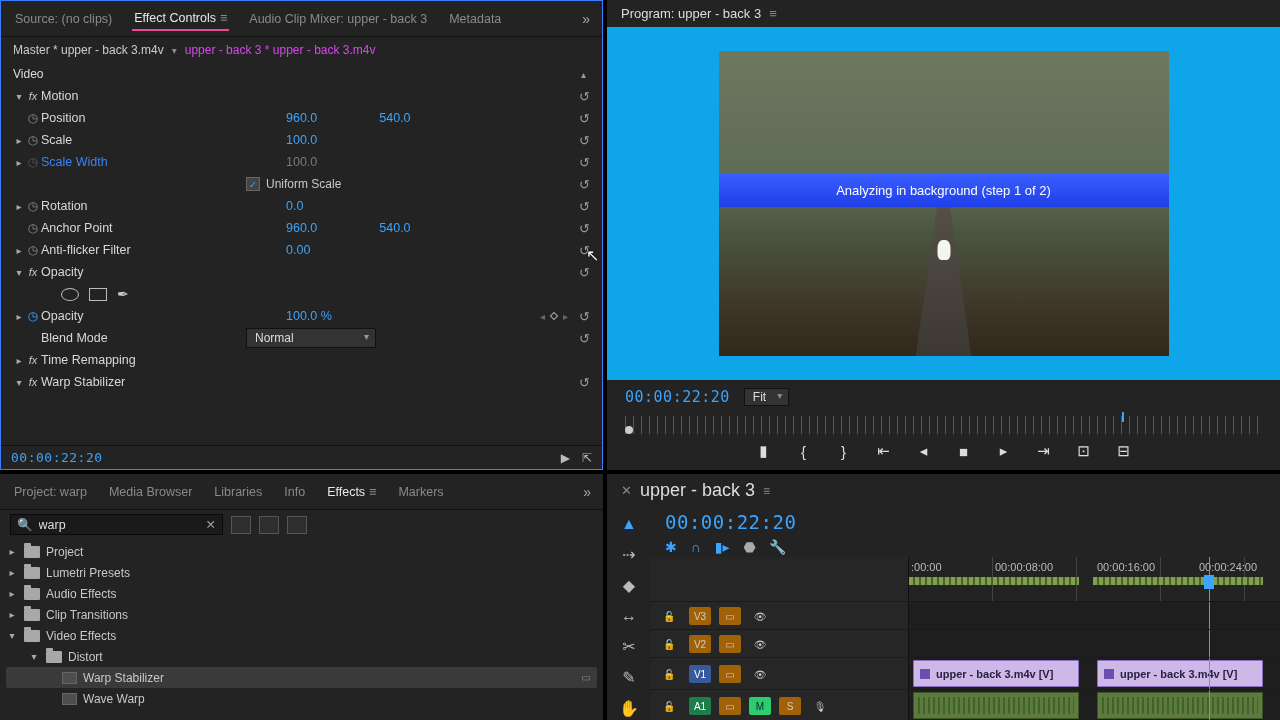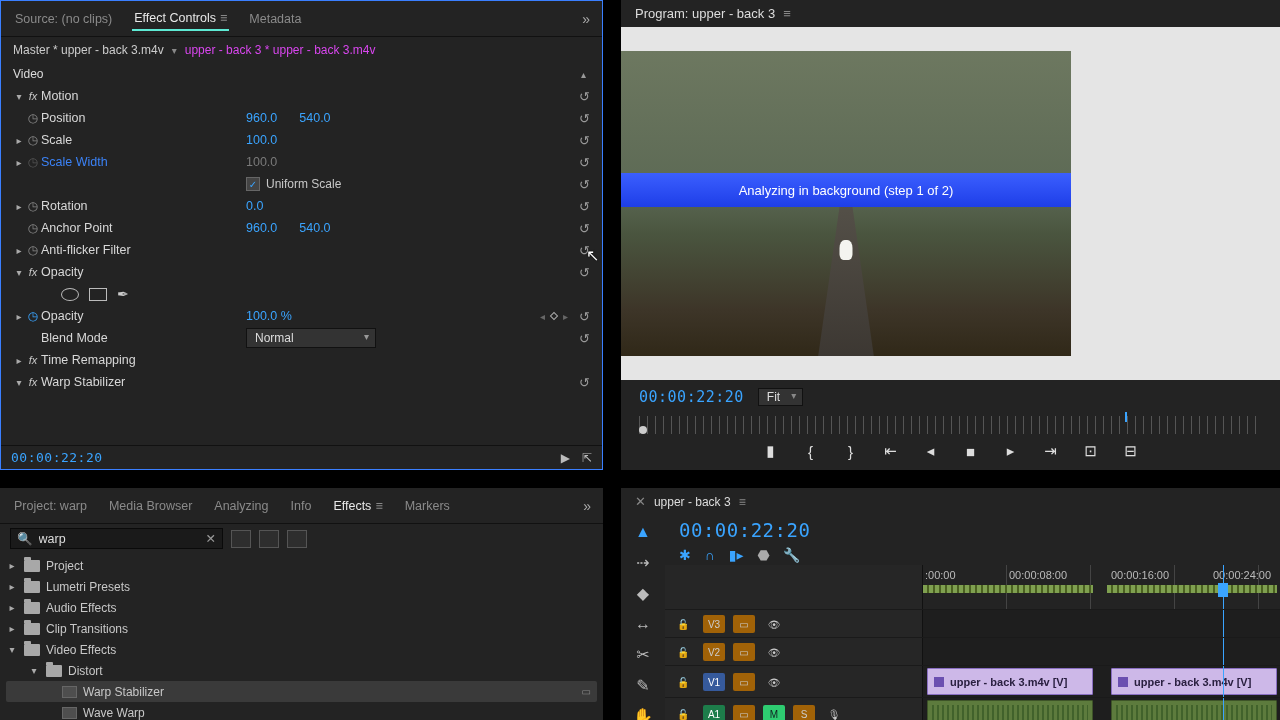--- a/index.html
+++ b/index.html
@@ -1,62 +1,62 @@
 <!DOCTYPE html>
 <html><head>
 <meta charset="utf-8">
 <style>
 * { margin: 0; padding: 0; box-sizing: border-box; font-family: -apple-system, BlinkMacSystemFont, "Segoe UI", Arial, sans-serif; }
 body { background: #1e1e1e; color: #c8c8c8; font-size: 12px; overflow: hidden; width: 1280px; height: 720px; }
-.app { display: grid; grid-template-columns: 603px 1fr; grid-template-rows: 470px 1fr; width: 1280px; height: 720px; gap: 18px; background: #000; }
+.app { display: grid; grid-template-columns: 603px 1fr; grid-template-rows: 470px 1fr; width: 1280px; height: 720px; gap: 4px; background: #000; }
 
 
 .panel { background: #232323; display: flex; flex-direction: column; overflow: hidden; }
 .tabbar { display: flex; align-items: center; height: 36px; padding: 0 12px; background: #232323; border-bottom: 1px solid #111; gap: 18px; }
 .tab { color: #8a8a8a; cursor: pointer; padding: 4px 2px; font-size: 12.5px; white-space: nowrap; }
-.tab.active { color: #e8e8e8; border-bottom: 2px solid #5eead4; }
+.tab.active { color: #e8e8e8; border-bottom: 2px solid #ec4899; }
 .tab.actlight { color: #e8e8e8; }
 .menu-icon { width: 14px; margin-left: 4px; color: #888; }
 .overflow { margin-left: auto; color: #aaa; font-size: 14px; cursor: pointer; }
 
 
 .ec-active { border: 1px solid #3a7fff; }
 .ec-header { display: flex; align-items: center; padding: 6px 12px; gap: 8px; font-size: 12px; }
 .ec-master { color: #ccc; }
 .ec-chev { color: #888; font-size: 10px; }
 .ec-clip { color: #d946ef; }
 .ec-body { flex: 1; overflow: auto; padding: 0 8px 0 12px; }
 .section-hdr { display: flex; align-items: center; padding: 2px 0; color: #dcdcdc; }
 .row { display: flex; align-items: center; min-height: 22px; padding: 1px 0; }
 .disclose { width: 12px; color: #aaa; font-size: 10px; text-align: center; cursor: pointer; }
 .disclose.none { visibility: hidden; }
 .fx { width: 16px; font-style: italic; font-size: 11px; color: #c8c8c8; text-align: center; }
 .stopwatch { width: 16px; color: #888; font-size: 12px; text-align: center; cursor: pointer; }
 .prop-name { flex: 0 0 205px; color: #d8d8d8; font-size: 12.5px; }
 .prop-name.dim { color: #3b82f6; }
 .vals { flex: 1; display: flex; gap: 22px; }
-.val { color: #3aa4ff; cursor: ew-resize; font-size: 12.5px;}
+.val { color: #3aa4ff; cursor: ew-resize; font-size: 12.5px; margin-left: 40px;}
 .val.dim { color: #7a7a7a; }
 .reset { margin-left: auto; width: 20px; color: #999; cursor: pointer; font-size: 13px; text-align: right; padding-right: 4px; }
 .check { width: 14px; height: 14px; background: #444; border: 1px solid #666; display: inline-flex; align-items: center; justify-content: center; margin-right: 6px; font-size: 10px; color: #3aa4ff; }
 .select { background: #333; border: 1px solid #111; color: #ddd; padding: 2px 26px 2px 8px; font-size: 12px; position: relative; display: inline-block; min-width: 130px;}
 .select:after { content: "▾"; position: absolute; right: 6px; color: #999; font-size: 10px; }
 .kf-nav { display: inline-flex; gap: 6px; color: #666; margin-right: 6px; font-size: 10px; align-items: center;}
 .kf-nav .d { transform: rotate(45deg); width:6px; height:6px; border:1px solid #aaa; }
 .tools-mask { display: flex; gap: 10px; padding-left: 48px; align-items: center; }
 .mask-shape { width: 18px; height: 13px; border: 1px solid #bbb; cursor: pointer; }
 .mask-shape.ellipse { border-radius: 50%; }
 .pen-ico { color: #ccc; font-size: 14px; }
 .ec-footer { display: flex; align-items: center; padding: 4px 10px; border-top: 1px solid #111; }
 .tc { color: #3aa4ff; font-size: 13px; letter-spacing: 0.5px; font-family: ui-monospace, monospace; }
 .vid-caret { margin-left: auto; color: #999; font-size: 10px; padding-right: 8px;}
 
 
 .prog-header { display:flex; align-items:center; gap:8px; padding: 6px 14px; color:#ddd; font-size: 13px;}
-.viewer-wrap { flex:1; display:flex; align-items:center; background:#e5e5e5; padding: 10px 0; }
+.viewer-wrap { flex:1; display:flex; align-items:center; justify-content:center; background:#0ea5e9; padding: 10px 0; }
 .viewer { width: 450px; height: 305px; background: linear-gradient(#6d7860 0%, #5d6a55 45%, #4a553f 60%, #3d3528 85%, #302818 100%); position: relative; overflow: hidden;}
 .path { position:absolute; left:50%; top:50%; width: 60px; height: 55%; transform: translateX(-50%); background: linear-gradient(#545048, #3a3530); clip-path: polygon(40% 0, 60% 0, 100% 100%, 0 100%); }
 .dog { position:absolute; left:50%; top:62%; transform: translateX(-50%); width:13px; height:20px; background:#f4f4f0; border-radius: 40% 40% 30% 30%; }
 .banner { position:absolute; left:0; right:0; top:40%; height:34px; background: linear-gradient(#3b5fff, #1e3ee8); display:flex; align-items:center; justify-content:center; color:#fff; font-size:13px; }
 .prog-ctrl { padding: 8px 18px; display:flex; align-items:center; gap: 14px;}
 .fit-sel { background:#333; color:#ddd; border:1px solid #111; padding: 1px 22px 1px 8px; position:relative; font-size:12px;}
 .fit-sel:after{content:"▾"; position:absolute; right:6px; color:#888; font-size:10px;}
 .ruler-thin { height: 18px; margin: 2px 18px; background: repeating-linear-gradient(90deg, #555 0, #555 1px, transparent 1px, transparent 8px); position:relative;}
 .ruler-thin .ph { position:absolute; top:-4px; width:2px; height:10px; background:#3aa4ff; left:78%; }
 .ruler-thin .dot { position:absolute; bottom:0; left:0; width:8px; height:8px; background:#ccc; border-radius:50%; }
@@ -77,21 +77,21 @@
 .tree-disc.none { visibility:hidden;}
 .folder-ico { width:16px; height:12px; background:#a8a8a8; border-radius:1px; position:relative;}
 .folder-ico:before{content:""; position:absolute; top:-3px; left:0; width:7px; height:3px; background:#a8a8a8; border-radius:1px 1px 0 0;}
 .fx-ico { width:15px; height:12px; background:#4e4e4e; border:1px solid #666; }
 .badge-box { color:#888; font-size:10px; margin-left:auto; padding-right:6px;}
 
 
 .tl-panel { display:flex; flex-direction:column; }
 .tl-tabbar { display:flex; align-items:center; padding: 6px 14px; gap:8px;}
 .tl-close { color:#888; font-size:13px;}
-.tl-name { color:#ddd; font-size: 12px;}
+.tl-name { color:#ddd; font-size: 18px;}
 .tl-body { flex:1; display:flex;}
 .tl-tools { width: 44px; background:#232323; display:flex; flex-direction:column; align-items:center; gap:12px; padding-top:8px;}
 .tl-tool { color:#bbb; font-size:16px; cursor:pointer;}
 .tl-tool.active { color:#3aa4ff; }
 .tl-main { flex:1; display:flex; flex-direction:column; }
 .tl-head { padding: 4px 14px; display:flex; align-items:center; gap:16px;}
 .tl-tc { color:#3aa4ff; font-size: 19px; font-family: ui-monospace, monospace; letter-spacing: 0.5px;}
 .tl-opts { display:flex; gap: 14px; padding: 2px 14px; color:#3aa4ff; font-size:14px;}
 .tl-opts span { cursor:pointer;}
 .tl-opts .neut { color:#aaa;}
@@ -119,20 +119,21 @@
 </style>
 </head>
 <body>
 
 <div class="app">
 
   <div class="panel ec-active">
     <div class="tabbar">
       <div class="tab">Source: (no clips)</div>
       <div class="tab active"><span>Effect Controls</span><span class="menu-icon">≡</span></div>
+      <div class="tab">Audio Clip Mixer: upper - back 3</div>
       <div class="tab">Metadata</div>
       <div class="overflow">»</div>
     </div>
     <div class="ec-header">
       <span class="ec-master">Master * upper - back 3.m4v</span>
       <span class="ec-chev">▾</span>
       <span class="ec-clip">upper - back 3 * upper - back 3.m4v</span>
     </div>
     <div class="ec-body">
       <div class="row section-hdr">
@@ -200,20 +201,23 @@
         <div class="vals">
             <span class="val">960.0</span>
             <span class="val">540.0</span>
           </div>
         <span class="reset">↺</span>
       </div>
       <div class="row">
         <span class="disclose">▸</span>
         <span class="stopwatch">◷</span>
         <span class="prop-name">Anti-flicker Filter</span>
+        <div class="vals">
+            <span class="val">0.00</span>
+          </div>
         <span class="reset">↺</span>
       </div>
 
       <div class="row">
         <span class="disclose">▾</span>
         <span class="fx">fx</span>
         <span class="prop-name">Opacity</span>
         <span class="reset">↺</span>
       </div>
       <div class="row">
@@ -295,21 +299,21 @@
       <span class="tbtn">⇥</span>
       <span class="tbtn">⊡</span>
       <span class="tbtn">⊟</span>
     </div>
   </div>
 
   <div class="panel">
     <div class="tabbar">
       <div class="tab">Project: warp</div>
       <div class="tab">Media Browser</div>
-      <div class="tab">Analyzing</div>
+      <div class="tab">Libraries</div>
       <div class="tab">Info</div>
       <div class="tab actlight"><span>Effects</span><span class="menu-icon">≡</span></div>
       <div class="tab">Markers</div>
       <div class="overflow">»</div>
     </div>
     <div class="search-row">
       <div class="search-box">
         <span style="color:#888">🔍</span>
         <input value="warp" style="">
         <span class="search-clear">✕</span>

